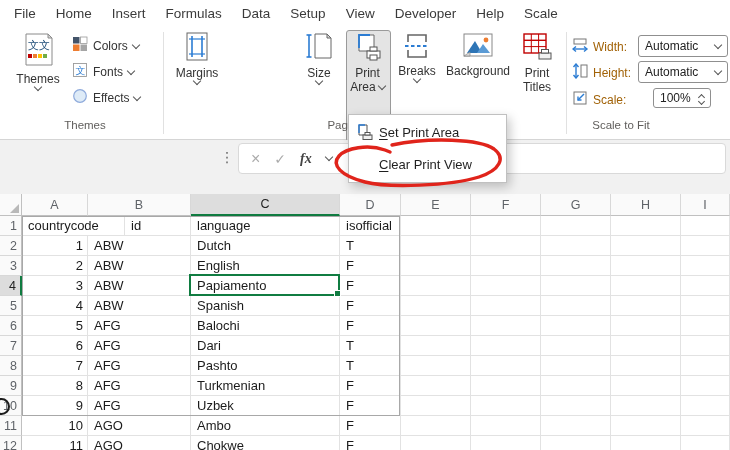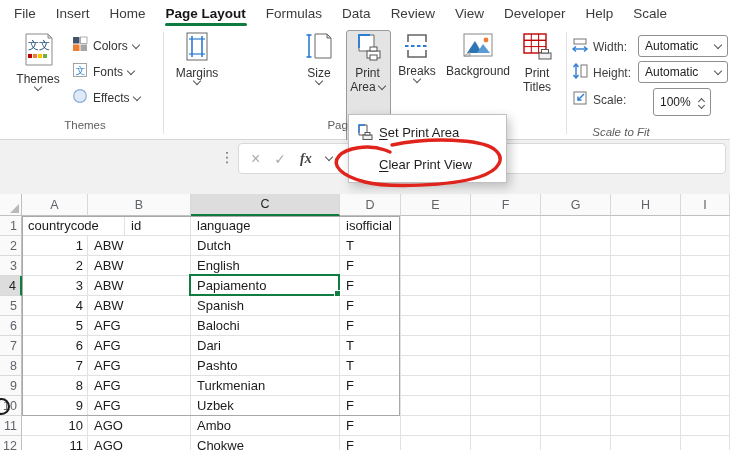--- a/index.html
+++ b/index.html
@@ -24,21 +24,21 @@
   .bigbtn .lbl{font-size:12px;color:#333;line-height:13px;text-align:center;}
   .smallbtn{position:absolute;display:flex;align-items:center;gap:5px;cursor:default;}
   .smallbtn .lbl{font-size:12px;color:#333;}
   .chv{display:inline-block;width:5px;height:5px;border-right:1.3px solid #555;
        border-bottom:1.3px solid #555;transform:rotate(45deg);margin-top:-3px;}
   .chv.up{transform:rotate(225deg);margin-top:3px;}
   .pressed{background:#e4e4e4;border:1px solid #9a9a9a;border-radius:3px;}
 
   
   .sfrow{position:absolute;display:flex;align-items:center;gap:4px;}
-  .sflabel{font-size:12px;color:#404040;}
+  .sflabel{font-size:12px;color:#a16207;}
   .dropbox{display:flex;align-items:center;justify-content:space-between;background:#fff;
            border:1px solid #8f8f8f;border-radius:3px;font-size:12px;color:#222;
            padding:2px 6px;box-sizing:border-box;}
   .spinbox{display:flex;align-items:center;justify-content:space-between;background:#fff;
            border:1px solid #8f8f8f;border-radius:3px;font-size:12px;color:#222;
            padding:2px 6px;box-sizing:border-box;}
   .spinarrows{display:flex;flex-direction:column;gap:2px;align-items:center;}
   .spinarrows .chv{width:4px;height:4px;}
 
   
@@ -95,26 +95,25 @@
   #redcircle{position:absolute;left:330px;top:136px;z-index:60;pointer-events:none;}
   #launcher{position:absolute;left:550px;top:116px;width:12px;height:12px;cursor:default;}
 </style>
 </head>
 <body>
 
 <div id="app">
 
   <div id="menubar">
       <div class="tab">File</div>
+      <div class="tab">Home</div>
       <div class="tab">Insert</div>
-      <div class="tab">Home</div>
-      <div class="tab active">Page Layout</div>
       <div class="tab">Formulas</div>
       <div class="tab">Data</div>
-      <div class="tab">Review</div>
+      <div class="tab">Setup</div>
       <div class="tab">View</div>
       <div class="tab">Developer</div>
       <div class="tab">Help</div>
       <div class="tab">Scale</div>
     </div>
 
   <div id="ribbon">
 
     <div class="bigbtn" style="left:12px;top:4px;width:52px;">
       <span>
@@ -289,28 +288,28 @@
     <div class="sfrow" style="left:572px;top:62px;justify-content:center;">
       <span>
         <svg width="17" height="16" viewBox="0 0 17 16">
           <rect x="2" y="2" width="12" height="12" fill="#fff" stroke="#777"></rect>
           <line x1="12" y1="4" x2="6" y2="10" stroke="#2b7cd3" stroke-width="1.4"></line>
           <path d="M6 6.5 L6 10 L9.5 10" fill="none" stroke="#2b7cd3" stroke-width="1.4"></path>
         </svg>
       </span>
       <span class="sflabel">Scale:</span>
     </div>
-    <div class="spinbox abs" style="left:653px;top:60px;width:58px;height:28px;">
+    <div class="spinbox abs" style="left:653px;top:60px;width:58px;height:20px;">
       <span>100%</span>
       <span class="spinarrows">
         <span class="chv up"></span>
         <span class="chv"></span>
       </span>
     </div>
-    <div class="glabel" style="left:565px;top:98px;width:112px;font-style:italic;">Scale to Fit</div>
+    <div class="glabel" style="left:565px;top:91px;width:112px;">Scale to Fit</div>
   </div>
 
   <div id="fbar">
     <span class="fbdots">⋮</span>
     <div id="fxbox">
       <span class="fbx">×</span>
       <span class="fbck">✓</span>
       <span class="fbfx">fx</span>
       <span class="chv"></span>
     </div>

